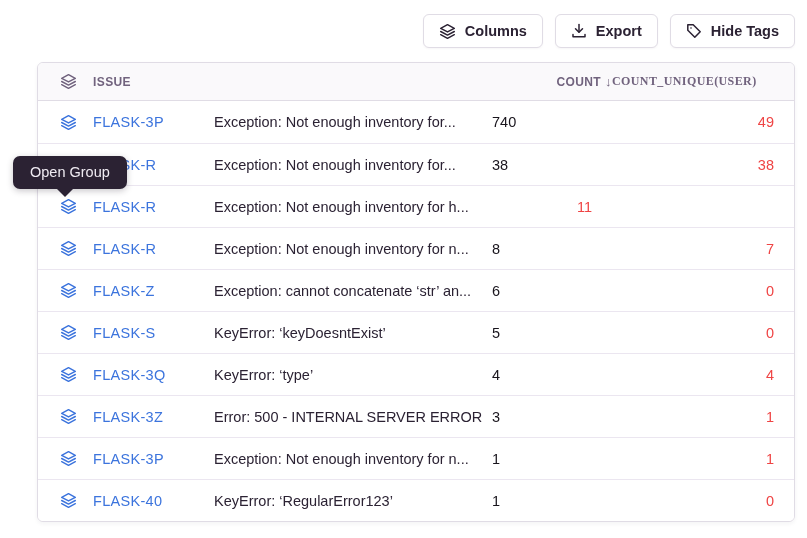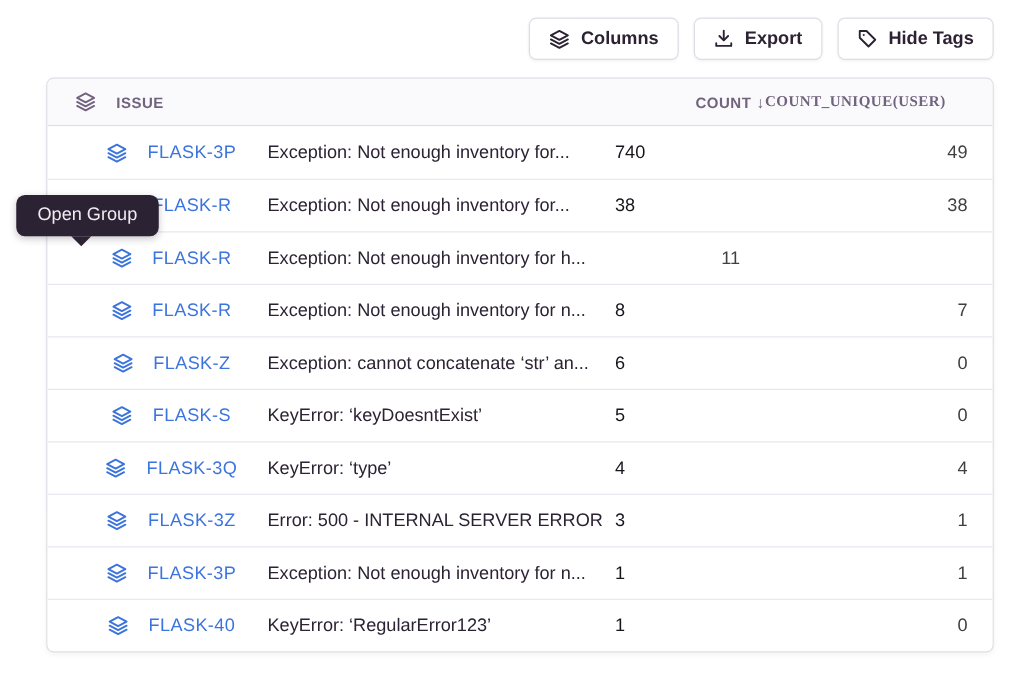--- a/index.html
+++ b/index.html
@@ -44,32 +44,32 @@
     font-size: 12px; font-weight: 700; letter-spacing: 0.4px;
   }
   .th-issue { display: flex; align-items: center; gap: 16px; padding-left: 22px; }
   .th-issue .icon { color: #71637E; }
   .th-count { text-align: right; white-space: nowrap; }
   .sort-arrow { font-size: 13px; font-weight: 400; margin-left: 4px; }
   .th-unique { text-align: left; padding-right: 20px; white-space: nowrap; font-family: Liberation Serif, serif; }
 
   .row { height: 42px; border-top: 1px solid #EBE6F0; background: #FFFFFF; }
   .row:first-child { border-top: none; }
-  .cell-issue { display: flex; align-items: center; gap: 16px; padding-left: 22px; overflow: hidden; justify-content: center; }
+  .cell-issue { display: flex; align-items: center; gap: 16px; padding-left: 22px; overflow: hidden; }
   .cell-issue .icon { color: #3C74DD; flex: none; }
   .issue-link {
     color: #3C74DD; font-size: 14.5px; text-decoration: none;
     letter-spacing: 0.3px; white-space: nowrap; cursor: pointer;
   }
   .cell-message {
     font-size: 14.5px; color: #2B2233;
     white-space: nowrap; overflow: hidden;
   }
   .cell-count { text-align: left; padding-right: 12px; font-size: 14.5px; color: #18141C; }
-  .cell-unique { text-align: right; padding-right: 20px; font-size: 14.5px; color: #404040; }
+  .cell-unique { text-align: right; padding-right: 20px; font-size: 14.5px; color: #ef4444; }
 
   
   .tooltip {
     position: absolute; left: 13px; top: 156px; z-index: 10;
     height: 33px; line-height: 33px; padding: 0 17px;
     background: #2B2233; color: #F0ECF3;
     font-size: 14.5px; border-radius: 7px;
     box-shadow: 0 2px 6px rgba(43,34,51,0.25);
     white-space: nowrap;
   }

